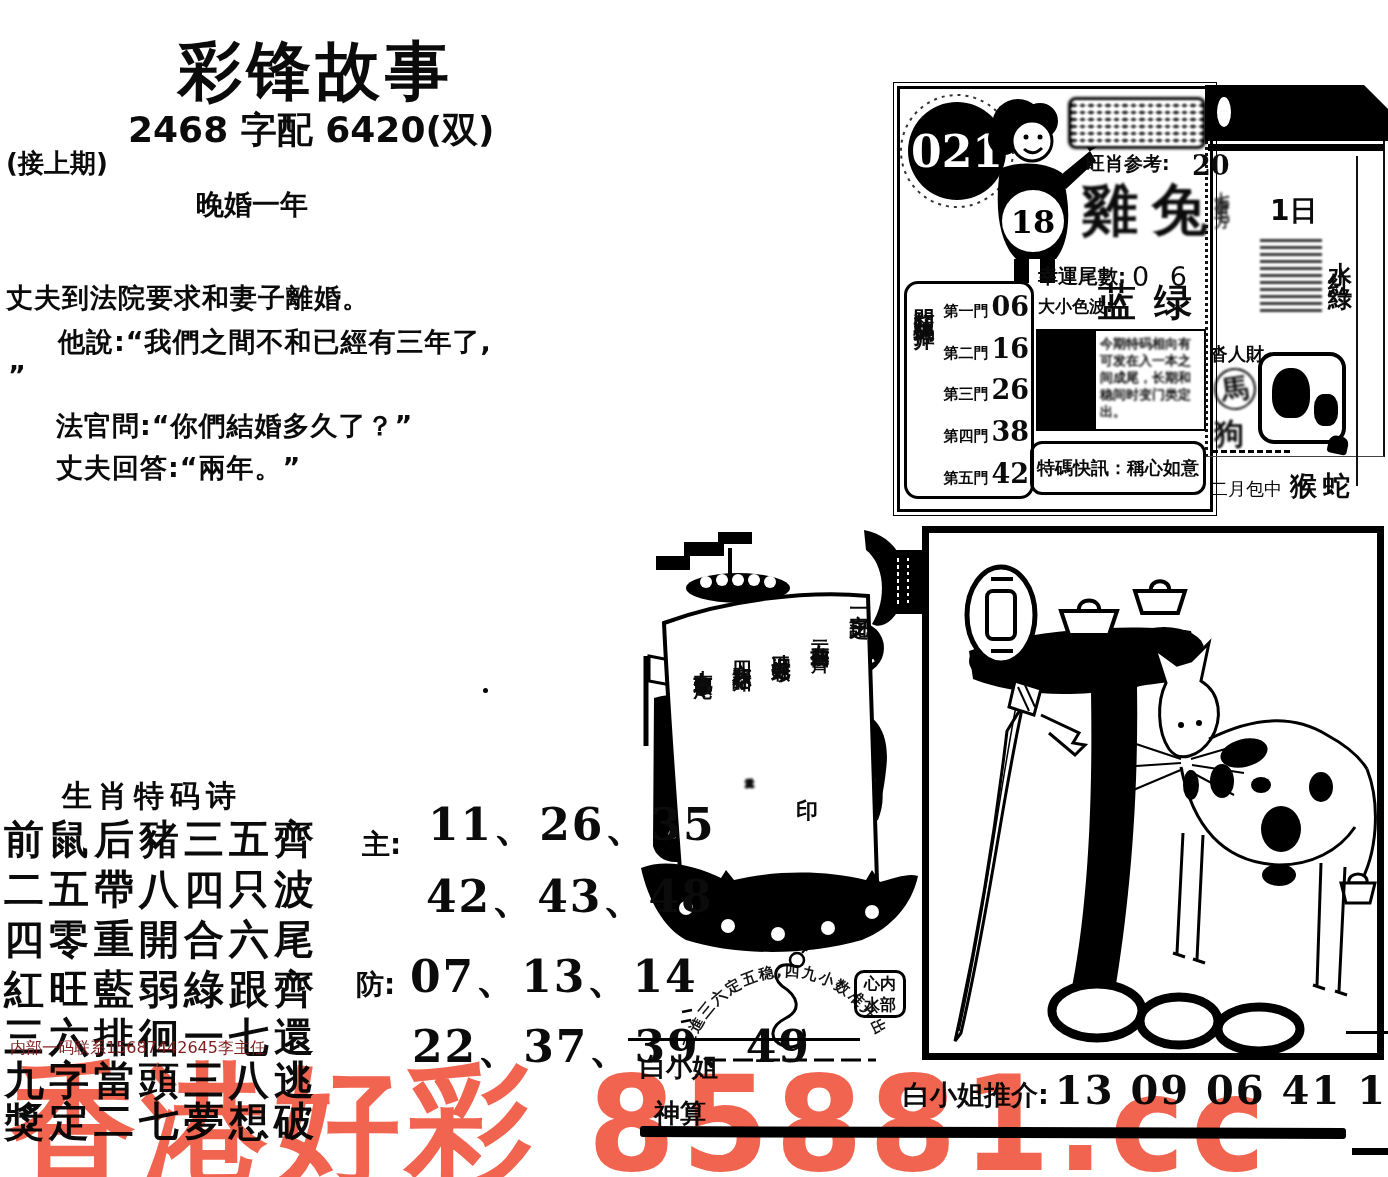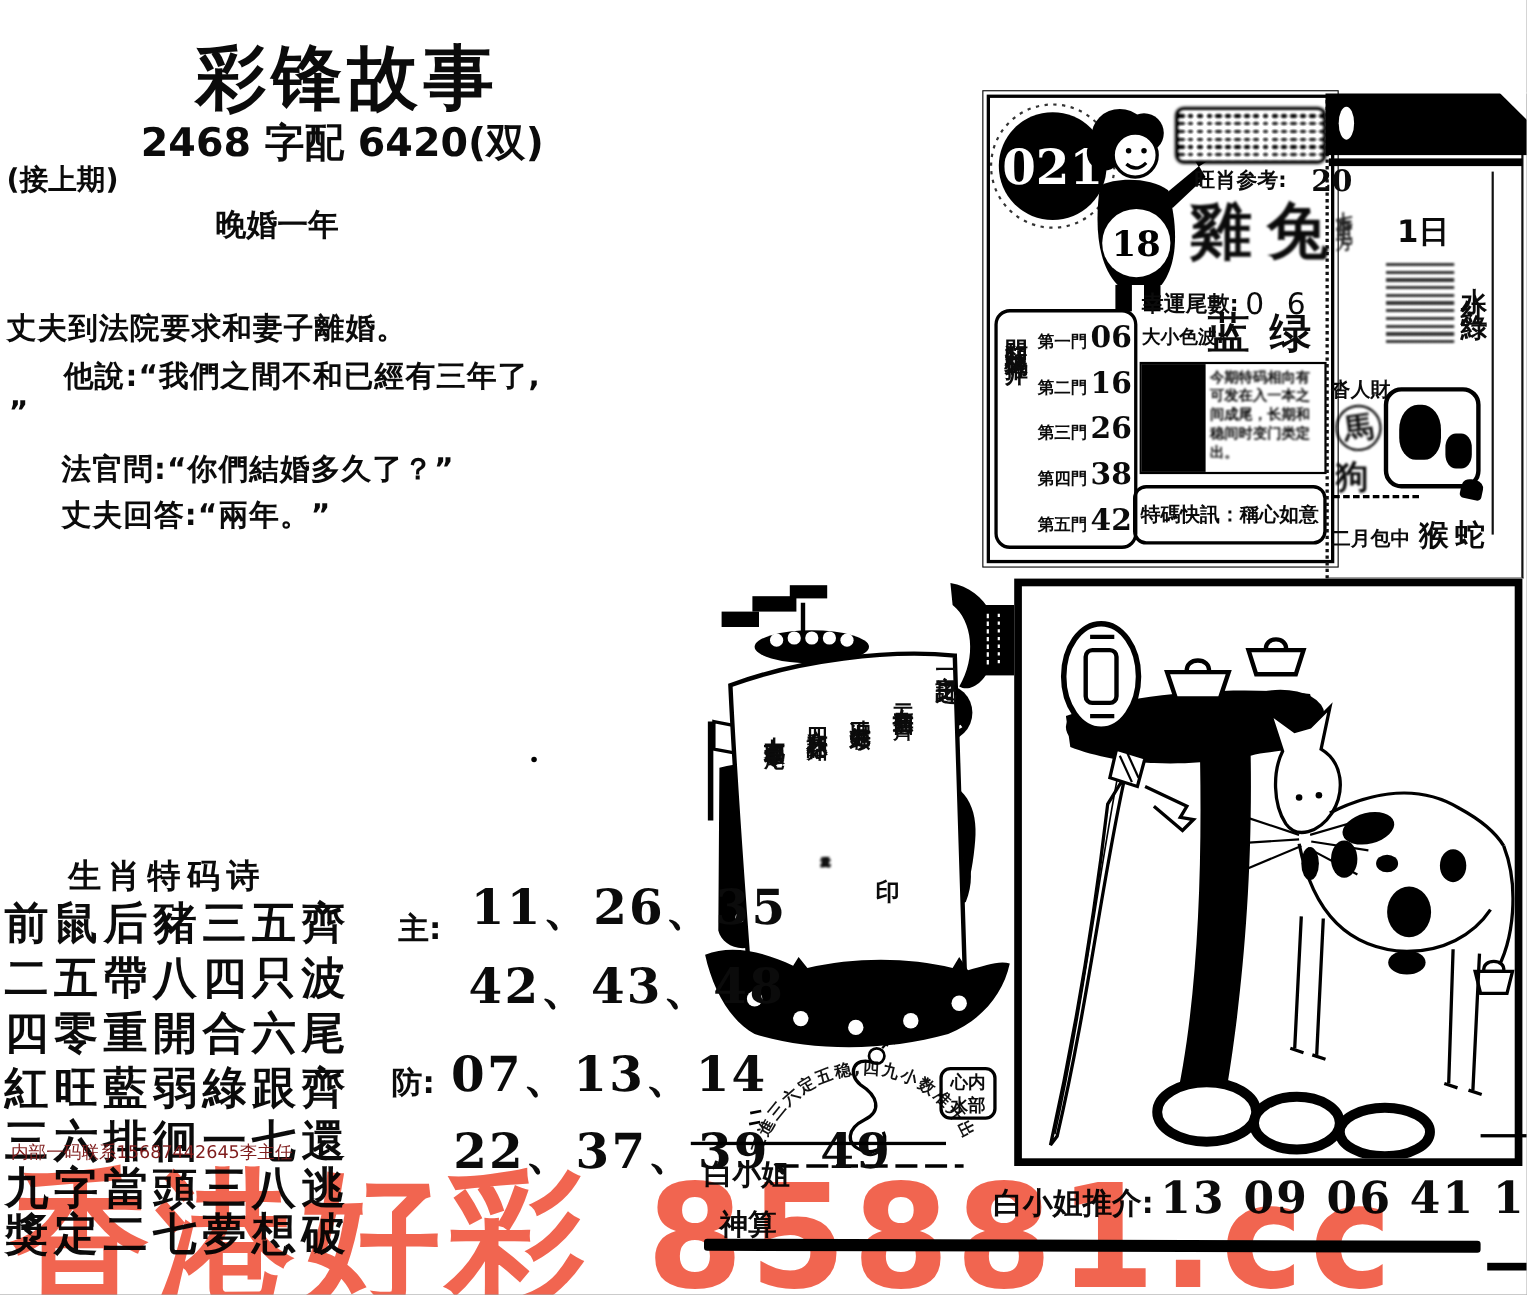--- a/index.html
+++ b/index.html
@@ -36,21 +36,21 @@
   .men-row .ml{font-size:15px;font-weight:700;}
   .men-row .mn{font-size:27px;font-weight:700;}
   #sebo-label{left:138px;top:206px;font-size:17px;font-weight:700;}
   #sebo{left:198px;top:188px;font-size:38px;font-weight:800;letter-spacing:18px;}
   #promo-box{left:136px;top:240px;width:170px;height:102px;border:2px solid #000;display:flex;box-sizing:border-box;}
   #promo-black{width:58px;background:#000;}
   #promo-text{flex:1;font-size:13px;line-height:17px;font-weight:700;padding:4px;white-space:normal;overflow:hidden;}
   #kuaixun{left:130px;top:352px;width:176px;height:54px;border:3px solid #000;border-radius:12px;
            display:flex;align-items:center;justify-content:center;font-size:18px;font-weight:800;box-sizing:border-box;}
   
-  #right-panel{left:1205px;top:86px;width:180px;height:440px;border-left:3px dotted #111;border-right:2px solid #111;border-bottom:1px solid #444;box-sizing:border-box;}
+  #right-panel{left:1205px;top:86px;width:180px;height:371px;border-left:3px dotted #111;border-right:2px solid #111;border-bottom:1px solid #444;box-sizing:border-box;}
   #right-panel .in{position:absolute;}
   #corner-bar{left:-3px;top:-1px;width:183px;height:56px;background:#000;}
   #corner-oval{left:12px;top:12px;width:14px;height:30px;background:#fff;border-radius:50%;}
   #corner-notch{right:-1px;top:-1px;width:0;height:0;border-top:26px solid #fff;border-left:26px solid transparent;}
   #corner-strip{left:0px;top:58px;width:176px;height:7px;background:#000;}
   #rp-inner-line{left:148px;top:70px;width:2px;height:330px;background:#111;}
   #rp-20{left:-16px;top:64px;font-size:27px;font-weight:700;}
   #rp-faint{left:4px;top:94px;writing-mode:vertical-rl;text-orientation:upright;font-size:15px;font-weight:700;color:#222;letter-spacing:5px;}
   #rp-one{left:62px;top:106px;font-size:28px;font-weight:800;}
   #rp-noise1{left:52px;top:150px;width:62px;height:76px;
@@ -59,21 +59,21 @@
   #rp-colors{left:116px;top:156px;writing-mode:vertical-rl;text-orientation:upright;font-size:24px;font-weight:800;letter-spacing:12px;}
   #rp-cai{left:2px;top:256px;font-size:18px;font-weight:800;}
   #rp-horse{left:6px;top:282px;width:38px;height:38px;border:2px solid #000;border-radius:50%;display:flex;align-items:center;justify-content:center;font-size:27px;font-weight:800;transform:rotate(-8deg);}
   #rp-dog{left:6px;top:328px;font-size:30px;font-weight:800;}
   #rp-stamp{left:50px;top:266px;width:88px;height:92px;border:4px solid #000;border-radius:16px;box-sizing:border-box;}
   #rp-blob1{position:absolute;left:10px;top:12px;width:38px;height:50px;background:#000;border-radius:45% 45% 40% 40%;}
   #rp-blob2{position:absolute;left:52px;top:38px;width:24px;height:32px;background:#000;border-radius:40%;}
   #rp-dash{left:4px;top:364px;width:78px;border-top:3px dashed #000;}
   #rp-ingot{left:120px;top:350px;width:20px;height:18px;background:#000;border-radius:40% 40% 20% 20%;transform:rotate(12deg);}
   #rp-month{left:2px;top:382px;display:flex;align-items:baseline;gap:8px;}
-  #rp-month .m1{font-size:18px;font-weight:700;}
+  #rp-month .m1{font-size:18px;font-weight:400;}
   #rp-month .m2{font-size:27px;font-weight:800;letter-spacing:6px;}
   
   #ship-svg{left:626px;top:528px;}
   #sail-text{left:684px;top:598px;height:320px;writing-mode:vertical-rl;text-orientation:upright;
              font-size:19px;line-height:39px;font-weight:700;letter-spacing:2px;}
   #sail-text span{display:block;}
   #sail-text .sc1{padding-top:28px;} #sail-text .sc2{padding-top:40px;}
   #sail-text .sc3{padding-top:48px;} #sail-text .sc4{padding-top:56px;}
   #sail-seal{left:796px;top:796px;font-size:22px;font-weight:800;}
   #sail-sig{left:742px;top:770px;writing-mode:vertical-rl;text-orientation:upright;font-size:10px;font-weight:700;}

